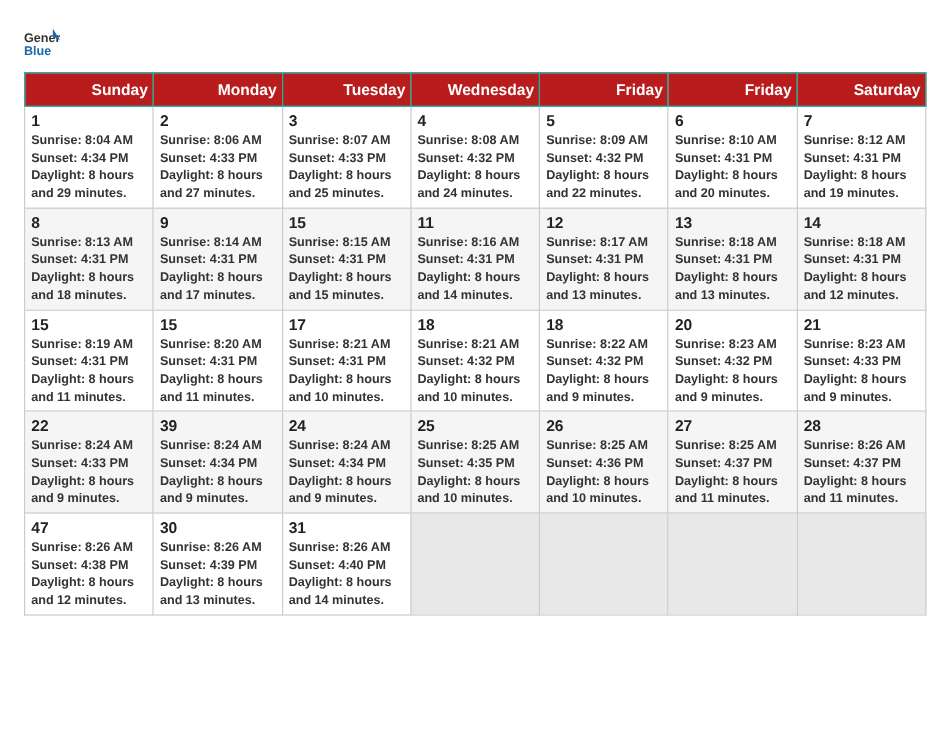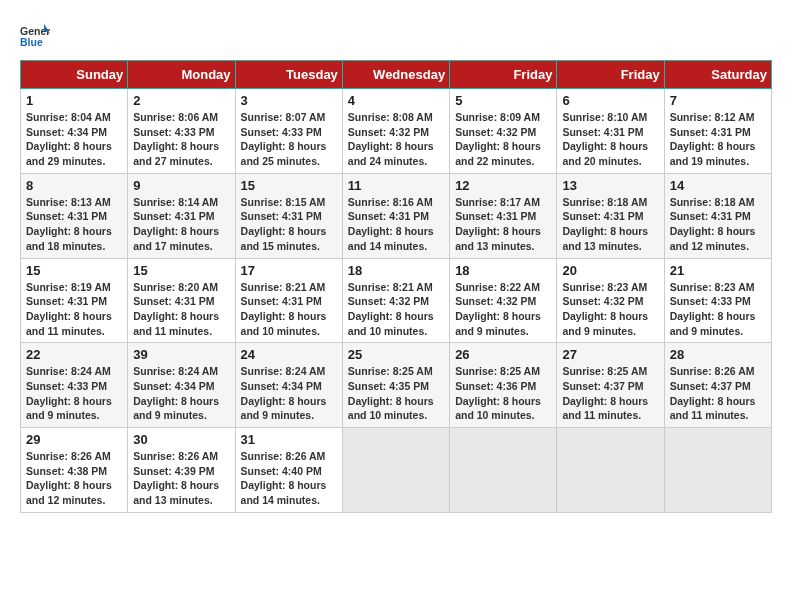--- a/index.html
+++ b/index.html
@@ -224,21 +224,21 @@
           <span class="day-num">27</span>
           <div class="day-info">Sunrise: 8:25 AM<br>Sunset: 4:37 PM<br>Daylight: 8 hours and 11 minutes.</div>
         </td>
         <td>
           <span class="day-num">28</span>
           <div class="day-info">Sunrise: 8:26 AM<br>Sunset: 4:37 PM<br>Daylight: 8 hours and 11 minutes.</div>
         </td>
       </tr>
       <tr>
         <td>
-          <span class="day-num">29</span>
+          <span class="day-num">47</span>
           <div class="day-info">Sunrise: 8:26 AM<br>Sunset: 4:38 PM<br>Daylight: 8 hours and 12 minutes.</div>
         </td>
         <td>
           <span class="day-num">30</span>
           <div class="day-info">Sunrise: 8:26 AM<br>Sunset: 4:39 PM<br>Daylight: 8 hours and 13 minutes.</div>
         </td>
         <td>
           <span class="day-num">31</span>
           <div class="day-info">Sunrise: 8:26 AM<br>Sunset: 4:40 PM<br>Daylight: 8 hours and 14 minutes.</div>
         </td>

